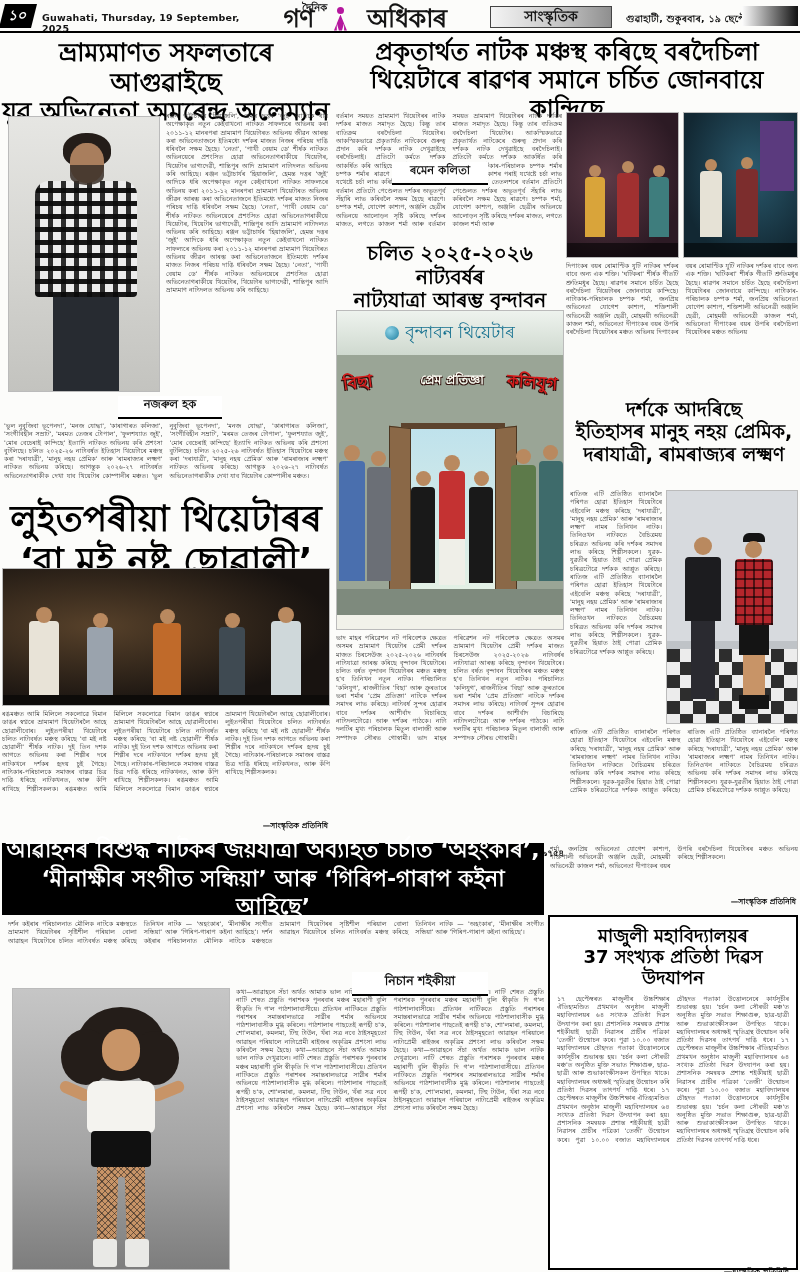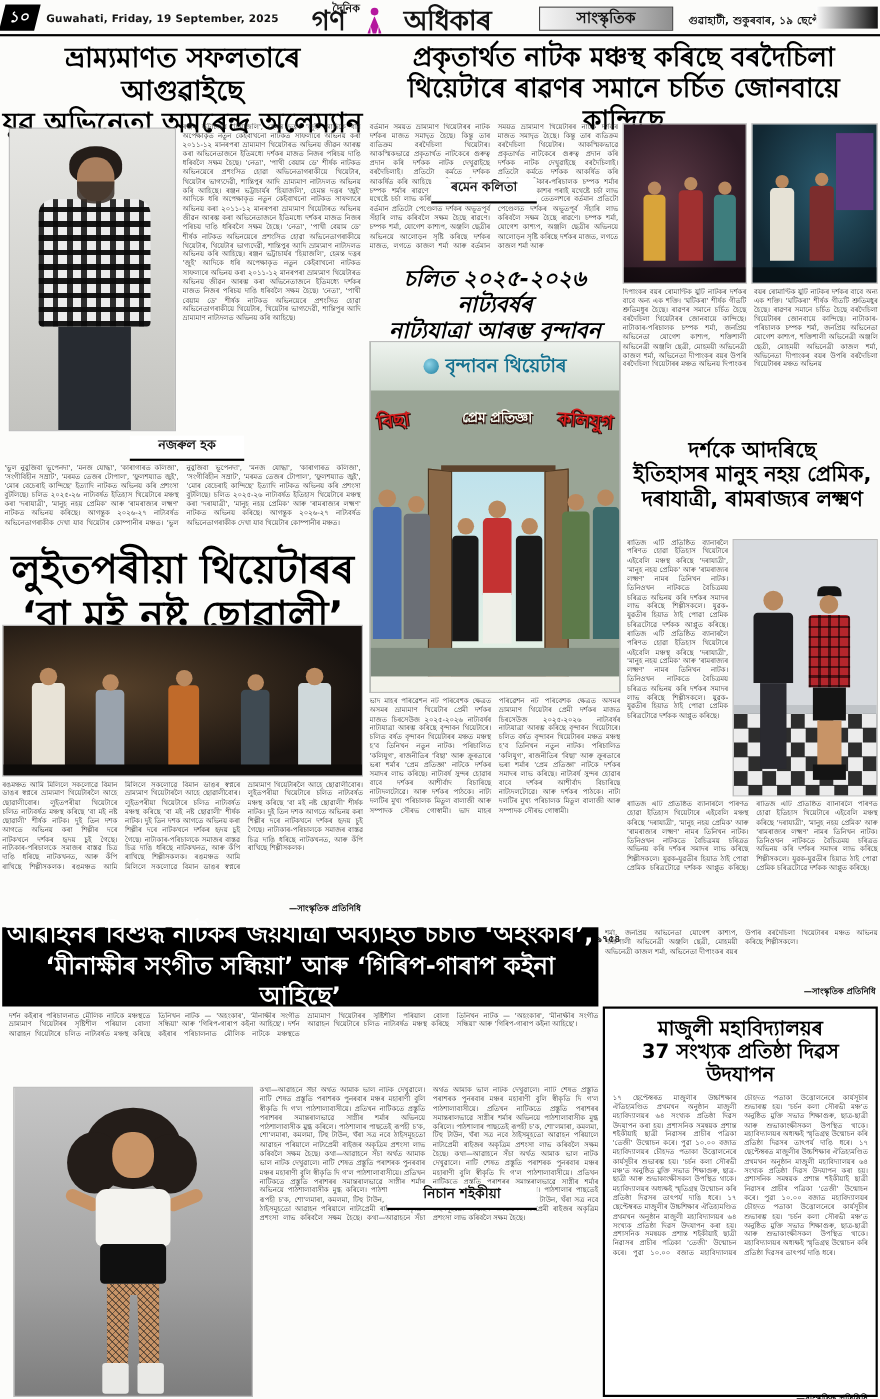--- a/index.html
+++ b/index.html
@@ -46,21 +46,21 @@
   
   .p2a{background:radial-gradient(ellipse at 35% 45%,#5d3a46,#2c1a24 75%);}
   .p2b{background:radial-gradient(ellipse at 60% 40%,#2a5a6e,#122833 75%);}
   .fig{border-radius:4px 4px 0 0;}
   .head{border-radius:50%;background:#b9895f;}
   .cap-strip{left:0;bottom:0;width:100%;height:14px;background:rgba(0,0,0,.55);}
   
   .poster{background:#9aa596;}
   .poster-band{left:0;top:0;width:100%;height:44px;background:linear-gradient(180deg,#eef3ee,#cfd9cf);
      display:flex;align-items:center;justify-content:center;gap:6px;}
-  .poster-band .t{color:#14708f;font-weight:bold;font-size:17px;}
+  .poster-band .t{color:#14708f;font-weight:normal;font-size:17px;}
   .globe{width:14px;height:14px;border-radius:50%;background:radial-gradient(circle at 35% 35%,#8fd4e8,#1c7d9e);}
   .ptitle{font-weight:bold;text-shadow:1px 1px 0 #30100c,-1px 1px 0 #30100c;}
   .ptitle.red{color:#d61c1c;font-size:17px;}
   .ptitle.white{color:#fdfdf4;font-size:12.5px;text-align:center;line-height:1.1;}
   .door-frame{left:64px;top:112px;width:104px;height:194px;background:#5c432d;}
   .door-sky{left:70px;top:118px;width:92px;height:182px;background:linear-gradient(180deg,#bfe2ec,#e8f2e4);}
   .door-l{left:52px;top:116px;width:22px;height:190px;background:#8a6847;transform:skewY(6deg);border:1px solid #4c3722;}
   .door-r{left:158px;top:116px;width:22px;height:190px;background:#8a6847;transform:skewY(-6deg);border:1px solid #4c3722;}
   .poster-floor{left:0;bottom:14px;width:100%;height:26px;background:#7e8a7d;}
   .poster-credit{left:0;bottom:0;width:100%;height:14px;background:#f2f2ea;}
@@ -87,21 +87,21 @@
   .p6-bootL{left:80px;top:250px;width:24px;height:28px;background:#e9e9e6;border-radius:3px;}
   .p6-bootR{left:112px;top:250px;width:24px;height:28px;background:#e9e9e6;border-radius:3px;}
 </style>
 </head>
 <body>
 
 <div class="page">
 
   <div class="abs" style="left:0;top:0;width:800px;height:33px;">
     <div class="abs pageno" style="left:2px;top:4px;width:32px;height:24px;">১০</div>
-    <div class="abs hdate" style="left:42px;top:12px;width:220px;">Guwahati, Friday, 19 September, 2025</div>
+    <div class="abs hdate" style="left:42px;top:12px;width:220px;">Guwahati, Thursday, 19 September, 2025</div>
     <div class="abs mast-small" style="left:262px;top:0px;margin-left:40px;">দৈনিক</div>
     <div class="abs" style="left:250px;top:6px;width:230px;display:flex;align-items:center;gap:20px;justify-content:center;">
       <span class="mast-main">গণ</span>
       <span class="logo-person"></span>
       <span class="mast-main">অধিকাৰ</span>
     </div>
     <div class="abs section-box" style="left:490px;top:6px;width:122px;height:22px;">সাংস্কৃতিক</div>
     <div class="abs hdate" style="left:626px;top:12px;width:180px;">গুৱাহাটী, শুকুৰবাৰ, ১৯ ছেপ্টেম্বৰ, ২০২৫</div>
     <div class="abs grad-bar" style="left:742px;top:6px;width:56px;height:20px;"></div>
     <div class="abs hdr-rule" style="left:0;top:31px;width:800px;height:0;"></div>
@@ -160,21 +160,21 @@
   <div class="abs photo p2b" style="left:683px;top:112px;width:115px;height:146px;">
     <div class="abs ph-el" style="left:76px;top:8px;width:34px;height:70px;background:#5b3a7e;"></div>
     <div class="abs ph-el fig" style="left:16px;top:58px;width:22px;height:66px;background:#e6e2d6;"></div>
     <div class="abs ph-el head" style="left:21px;top:46px;width:12px;height:12px;"></div>
     <div class="abs ph-el fig" style="left:52px;top:56px;width:22px;height:68px;background:#7c2d2d;"></div>
     <div class="abs ph-el head" style="left:57px;top:44px;width:12px;height:12px;"></div>
     <div class="abs ph-el cap-strip"></div>
   </div>
   <div class="abs body-text cols-2" style="left:566px;top:262px;width:232px;height:132px;">দিপাংকৰ বয়ৰ ৰোমাণ্টিক যুটি নাটকৰ দৰ্শকৰ বাবে অন্য এক শক্তি। 'ঘটিকৰা' শীৰ্ষক গীতটি শ্ৰুতিমধুৰ হৈছে। ৰাৱণৰ সমানে চৰ্চিত হৈছে বৰদৈচিলা থিয়েটাৰৰ জোনবায়ে কান্দিছে। নাটাকাৰ-পৰিচালক চম্পক শৰ্মা, জনপ্ৰিয় অভিনেতা যোগেশ কাশ্যপ, শক্তিশালী অভিনেত্ৰী অঞ্জলি ছেত্ৰী, মোহময়ী অভিনেত্ৰী কাজল শৰ্মা, অভিনেতা দীপাংকৰ বয়ৰ উপৰি বৰদৈচিলা থিয়েটাৰৰ মঞ্চত অভিনয় দিপাংকৰ বয়ৰ ৰোমাণ্টিক যুটি নাটকৰ দৰ্শকৰ বাবে অন্য এক শক্তি। 'ঘটিকৰা' শীৰ্ষক গীতটি শ্ৰুতিমধুৰ হৈছে। ৰাৱণৰ সমানে চৰ্চিত হৈছে বৰদৈচিলা থিয়েটাৰৰ জোনবায়ে কান্দিছে। নাটাকাৰ-পৰিচালক চম্পক শৰ্মা, জনপ্ৰিয় অভিনেতা যোগেশ কাশ্যপ, শক্তিশালী অভিনেত্ৰী অঞ্জলি ছেত্ৰী, মোহময়ী অভিনেত্ৰী কাজল শৰ্মা, অভিনেতা দীপাংকৰ বয়ৰ উপৰি বৰদৈচিলা থিয়েটাৰৰ মঞ্চত অভিনয়</div>
 
-  <div class="abs headline" style="left:336px;top:242px;width:228px;font-size:20px;font-style:italic;">
+  <div class="abs headline" style="left:336px;top:242px;width:228px;font-size:20px;">
     <div>চলিত ২০২৫-২০২৬ নাট্যবৰ্ষৰ</div>
     <div>নাট্যযাত্ৰা আৰম্ভ বৃন্দাবন থিয়েটাৰৰ</div>
   </div>
   <div class="abs photo poster" style="left:336px;top:310px;width:228px;height:320px;">
     <div class="abs ph-el poster-band">
       <span class="globe"></span>
       <span class="t">বৃন্দাবন থিয়েটাৰ</span>
     </div>
     <div class="abs ph-el ptitle red" style="left:6px;top:58px;transform:rotate(-7deg);">বিছা</div>
     <div class="abs ph-el ptitle white" style="left:70px;top:62px;width:90px;">প্ৰেম প্ৰতিজ্ঞা</div>
@@ -237,21 +237,21 @@
     <div class="abs ph-el p6-armR"></div>
     <div class="abs ph-el p6-hair"></div>
     <div class="abs ph-el p6-face"></div>
     <div class="abs ph-el p6-top"></div>
     <div class="abs ph-el p6-skirt"></div>
     <div class="abs ph-el p6-legs"></div>
     <div class="abs ph-el p6-bootL"></div>
     <div class="abs ph-el p6-bootR"></div>
   </div>
   <div class="abs body-text cols-2" style="left:236px;top:988px;width:308px;height:282px;">কথা—আৱাহনে সঁচা অৰ্থত আমাক ভাল নাটক দেখুৱালে। নাটি শেষত প্ৰস্তুতি পৰাশৰক পুনৰবাৰ মঞ্চৰ মহাৰাণী বুলি স্বীকৃতি দি গ'ল পাঠশালাবাসীয়ে। প্ৰতিখন নাটিকতে প্ৰস্তুতি পৰাশৰৰ সমান্তৰালভাৱে সাগ্নীৰ শৰ্মাৰ অভিনয়ে পাঠশালাবাসীক মুগ্ধ কৰিলে। পাঠশালাৰ পাছতেই ৰূপহী চ'ক, শো'লমাৰা, কমলমা, টিহু টাউন, খঁৰা সত্ৰ নবে ঠাইসমূহতো আৱাহন পৰিয়ালে নাট্যপ্ৰেমী ৰাইজৰ অকৃত্ৰিম প্ৰশংসা লাভ কৰিবলৈ সক্ষম হৈছে। কথা—আৱাহনে সঁচা অৰ্থত আমাক ভাল নাটক দেখুৱালে। নাটি শেষত প্ৰস্তুতি পৰাশৰক পুনৰবাৰ মঞ্চৰ মহাৰাণী বুলি স্বীকৃতি দি গ'ল পাঠশালাবাসীয়ে। প্ৰতিখন নাটিকতে প্ৰস্তুতি পৰাশৰৰ সমান্তৰালভাৱে সাগ্নীৰ শৰ্মাৰ অভিনয়ে পাঠশালাবাসীক মুগ্ধ কৰিলে। পাঠশালাৰ পাছতেই ৰূপহী চ'ক, শো'লমাৰা, কমলমা, টিহু টাউন, খঁৰা সত্ৰ নবে ঠাইসমূহতো আৱাহন পৰিয়ালে নাট্যপ্ৰেমী ৰাইজৰ অকৃত্ৰিম প্ৰশংসা লাভ কৰিবলৈ সক্ষম হৈছে। কথা—আৱাহনে সঁচা অৰ্থত আমাক ভাল নাটক দেখুৱালে। নাটি শেষত প্ৰস্তুতি পৰাশৰক পুনৰবাৰ মঞ্চৰ মহাৰাণী বুলি স্বীকৃতি দি গ'ল পাঠশালাবাসীয়ে। প্ৰতিখন নাটিকতে প্ৰস্তুতি পৰাশৰৰ সমান্তৰালভাৱে সাগ্নীৰ শৰ্মাৰ অভিনয়ে পাঠশালাবাসীক মুগ্ধ কৰিলে। পাঠশালাৰ পাছতেই ৰূপহী চ'ক, শো'লমাৰা, কমলমা, টিহু টাউন, খঁৰা সত্ৰ নবে ঠাইসমূহতো আৱাহন পৰিয়ালে নাট্যপ্ৰেমী ৰাইজৰ অকৃত্ৰিম প্ৰশংসা লাভ কৰিবলৈ সক্ষম হৈছে। কথা—আৱাহনে সঁচা অৰ্থত আমাক ভাল নাটক দেখুৱালে। নাটি শেষত প্ৰস্তুতি পৰাশৰক পুনৰবাৰ মঞ্চৰ মহাৰাণী বুলি স্বীকৃতি দি গ'ল পাঠশালাবাসীয়ে। প্ৰতিখন নাটিকতে প্ৰস্তুতি পৰাশৰৰ সমান্তৰালভাৱে সাগ্নীৰ শৰ্মাৰ অভিনয়ে পাঠশালাবাসীক মুগ্ধ কৰিলে। পাঠশালাৰ পাছতেই ৰূপহী চ'ক, শো'লমাৰা, কমলমা, টিহু টাউন, খঁৰা সত্ৰ নবে ঠাইসমূহতো আৱাহন পৰিয়ালে নাট্যপ্ৰেমী ৰাইজৰ অকৃত্ৰিম প্ৰশংসা লাভ কৰিবলৈ সক্ষম হৈছে।</div>
-  <div class="abs byline" style="left:352px;top:1076px;width:136px;font-size:12.5px;">নিচান শইকীয়া</div>
+  <div class="abs byline" style="left:352px;top:972px;width:136px;font-size:12.5px;">নিচান শইকীয়া</div>
 
   <div class="abs boxed" style="left:548px;top:915px;width:250px;height:355px;">
     <div class="headline" style="font-size:18px;">
       <div>মাজুলী মহাবিদ্যালয়ৰ</div>
       <div>37 সংখ্যক প্ৰতিষ্ঠা দিৱস উদযাপন</div>
     </div>
     <div class="body-text cols-2" style="margin-top:6px;height:268px;">১৭ ছেপ্টেম্বৰত মাজুলীৰ উচ্চশিক্ষাৰ ঐতিহ্যমণ্ডিত প্ৰথমখন অনুষ্ঠান মাজুলী মহাবিদ্যালয়ৰ ৬৪ সংখ্যক প্ৰতিষ্ঠা দিৱস উদযাপন কৰা হয়। প্ৰশাসনিক সমন্বয়ক প্ৰশান্ত শইকীয়াই ছাত্ৰী নিৱাসৰ প্ৰাচীৰ পত্ৰিকা 'তেজী' উন্মোচন কৰে। পুৱা ১০.০০ বজাত মহাবিদ্যালয়ৰ চৌহদত পতাকা উত্তোলনেৰে কাৰ্যসূচীৰ শুভাৰম্ভ হয়। 'চৰ্চন কলা সৌৰভী মঞ্চ'ত অনুষ্ঠিত মুক্তি সভাত শিক্ষাগুৰু, ছাত্ৰ-ছাত্ৰী আৰু শুভাকাংক্ষীসকল উপস্থিত থাকে। মহাবিদ্যালয়ৰ অধ্যক্ষই স্মৃতিগ্ৰন্থ উন্মোচন কৰি প্ৰতিষ্ঠা দিৱসৰ তাৎপৰ্য দাঙি ধৰে। ১৭ ছেপ্টেম্বৰত মাজুলীৰ উচ্চশিক্ষাৰ ঐতিহ্যমণ্ডিত প্ৰথমখন অনুষ্ঠান মাজুলী মহাবিদ্যালয়ৰ ৬৪ সংখ্যক প্ৰতিষ্ঠা দিৱস উদযাপন কৰা হয়। প্ৰশাসনিক সমন্বয়ক প্ৰশান্ত শইকীয়াই ছাত্ৰী নিৱাসৰ প্ৰাচীৰ পত্ৰিকা 'তেজী' উন্মোচন কৰে। পুৱা ১০.০০ বজাত মহাবিদ্যালয়ৰ চৌহদত পতাকা উত্তোলনেৰে কাৰ্যসূচীৰ শুভাৰম্ভ হয়। 'চৰ্চন কলা সৌৰভী মঞ্চ'ত অনুষ্ঠিত মুক্তি সভাত শিক্ষাগুৰু, ছাত্ৰ-ছাত্ৰী আৰু শুভাকাংক্ষীসকল উপস্থিত থাকে। মহাবিদ্যালয়ৰ অধ্যক্ষই স্মৃতিগ্ৰন্থ উন্মোচন কৰি প্ৰতিষ্ঠা দিৱসৰ তাৎপৰ্য দাঙি ধৰে। ১৭ ছেপ্টেম্বৰত মাজুলীৰ উচ্চশিক্ষাৰ ঐতিহ্যমণ্ডিত প্ৰথমখন অনুষ্ঠান মাজুলী মহাবিদ্যালয়ৰ ৬৪ সংখ্যক প্ৰতিষ্ঠা দিৱস উদযাপন কৰা হয়। প্ৰশাসনিক সমন্বয়ক প্ৰশান্ত শইকীয়াই ছাত্ৰী নিৱাসৰ প্ৰাচীৰ পত্ৰিকা 'তেজী' উন্মোচন কৰে। পুৱা ১০.০০ বজাত মহাবিদ্যালয়ৰ চৌহদত পতাকা উত্তোলনেৰে কাৰ্যসূচীৰ শুভাৰম্ভ হয়। 'চৰ্চন কলা সৌৰভী মঞ্চ'ত অনুষ্ঠিত মুক্তি সভাত শিক্ষাগুৰু, ছাত্ৰ-ছাত্ৰী আৰু শুভাকাংক্ষীসকল উপস্থিত থাকে। মহাবিদ্যালয়ৰ অধ্যক্ষই স্মৃতিগ্ৰন্থ উন্মোচন কৰি প্ৰতিষ্ঠা দিৱসৰ তাৎপৰ্য দাঙি ধৰে।</div>
     <div class="signoff" style="margin-top:3px;">—সাংস্কৃতিক প্ৰতিনিধি</div>
   </div>
 

